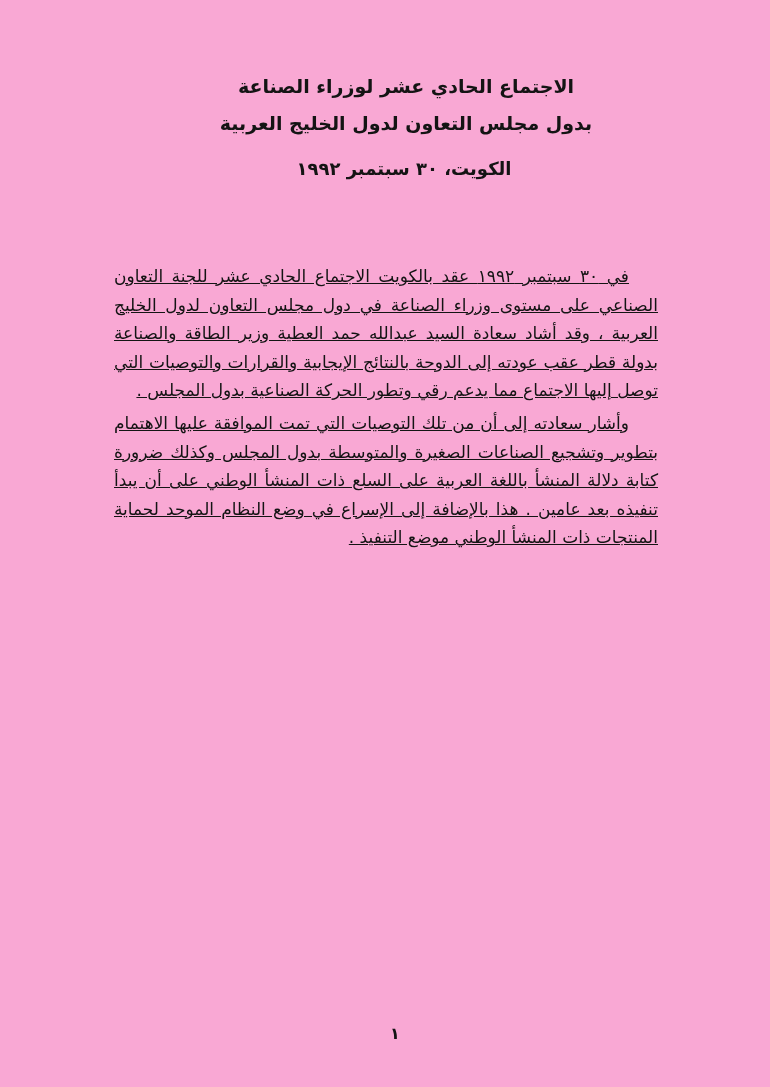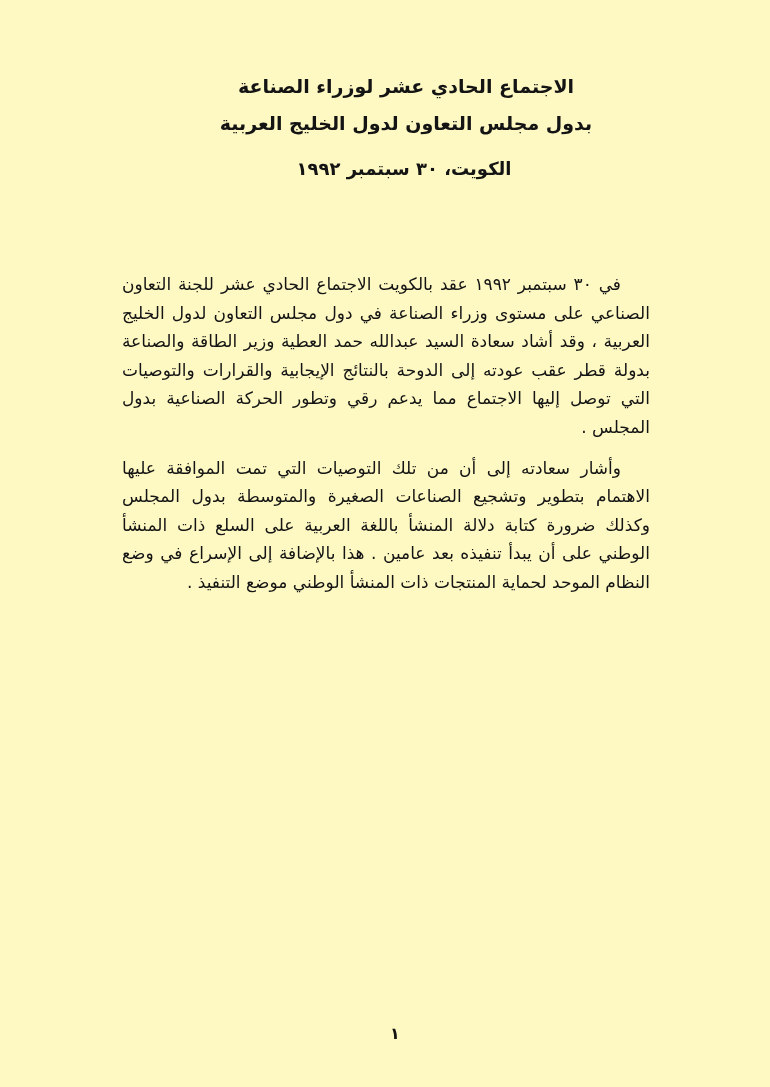--- a/index.html
+++ b/index.html
@@ -5,21 +5,21 @@
   html, body {
     margin: 0;
     padding: 0;
     background: #e8e8e8;
   }
   .page {
     position: relative;
     width: 770px;
     height: 1087px;
     margin: 0 auto;
-    background: #fef9c3;
+    background: #f9a8d4;
     overflow: hidden;
     font-family: "DejaVu Sans", sans-serif;
     color: #141414;
   }
   .title-block {
     position: absolute;
     top: 68px;
     left: 40px;
     width: 732px;
     text-align: center;
@@ -43,23 +43,24 @@
     position: absolute;
     top: 258px;
     right: 108px;
     width: 552px;
     direction: rtl;
     text-align: justify;
     font-size: 17px;
     line-height: 28.6px;
   }
   .body-text p {
-    margin: 12px;
+    margin: 4px;
     padding: 0;
     text-indent: 29px;
+    text-decoration: underline;
   }
   .page-number {
     position: absolute;
     top: 1022px;
     left: 395px;
     transform: translateX(-50%);
     direction: rtl;
     font-size: 16px;
     font-weight: bold;
     line-height: 24px;

